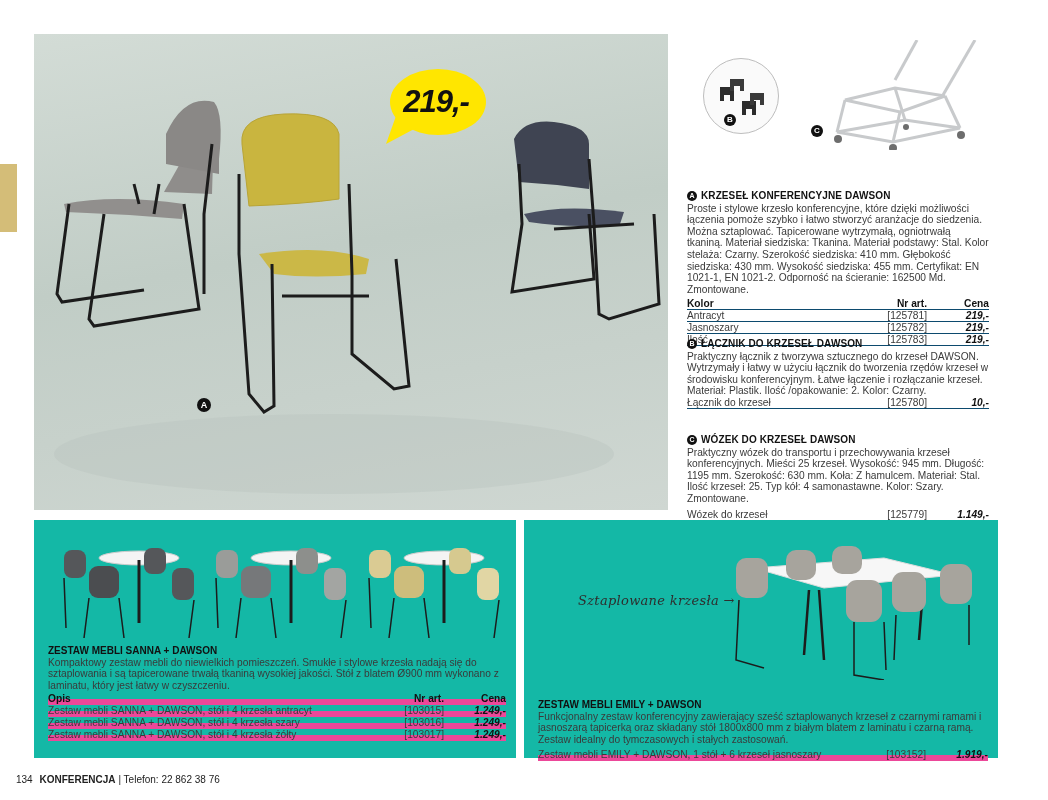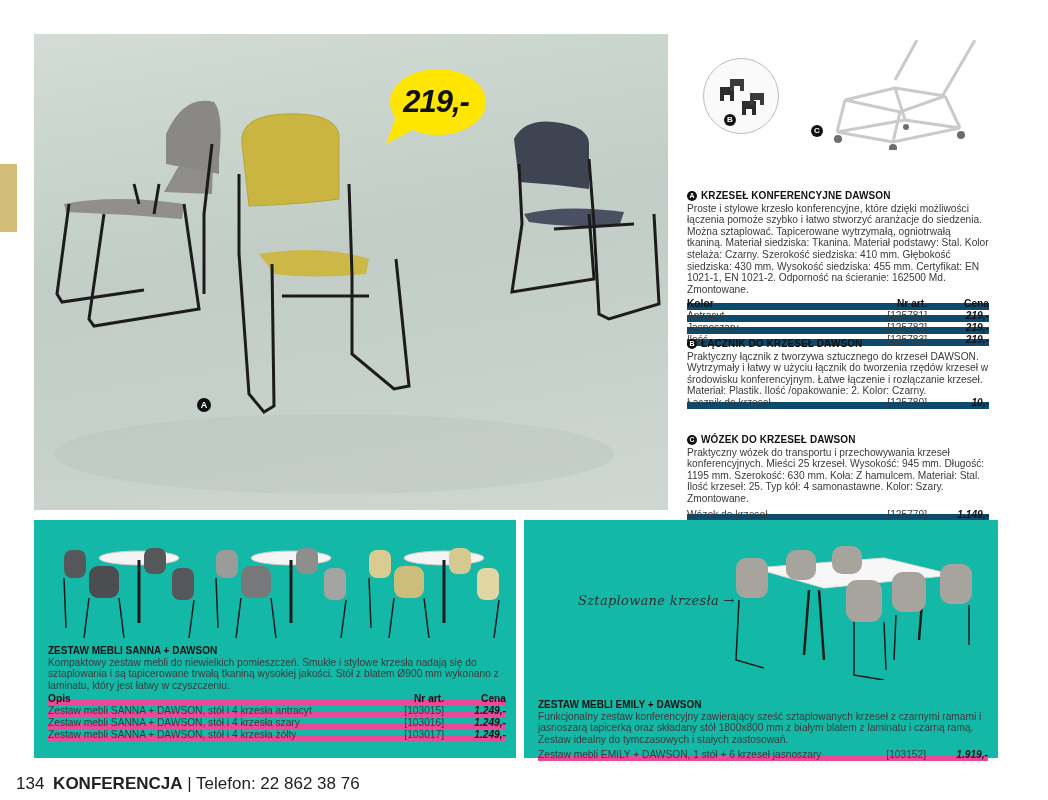--- a/index.html
+++ b/index.html
@@ -20,35 +20,35 @@
             font-size: 9px; font-weight: bold; text-align: center; line-height: 14px; font-family: "Liberation Sans", sans-serif; }
 
   
   .prod-img-b { position: absolute; left: 703px; top: 58px; width: 76px; height: 76px; border-radius: 50%;
                 border: 1px solid #bdbdbd; background: #fafafa; }
   .cart-img { position: absolute; left: 825px; top: 40px; width: 170px; height: 110px; }
 
   .block { position: absolute; left: 687px; width: 302px; font-size: 10.2px; line-height: 11.6px; color: #3a3a3a; }
   .block h3 { font-size: 10px; font-weight: bold; color: #111; letter-spacing: 0.1px; margin-bottom: 1px; display: flex; align-items: center; gap: 4px; }
   .block h3 .mk { width: 10px; height: 10px; border-radius: 50%; background: #111; color: #fff; font-size: 7px; text-align: center; line-height: 10px; }
-  .row { display: flex; border-bottom: 7px solid #0c4a6e; height: 12px; line-height: 11.5px; }
+  .row { display: flex; border-bottom: 1px solid #0c4a6e; height: 12px; line-height: 11.5px; }
   .row .c1 { flex: 1; } .row .c2 { width: 70px; text-align: right; } .row .c3 { width: 62px; text-align: right; font-weight: bold; font-style: italic; color: #111; }
   .row.head { font-weight: bold; color: #111; }
   .row.head .c3 { font-style: normal; }
 
   
   .panel { position: absolute; top: 520px; height: 238px; background: #14b8a6; }
   .panel-left { left: 34px; width: 482px; }
   .panel-right { left: 524px; width: 474px; }
   .panel .ptext { position: absolute; font-size: 10.2px; line-height: 11.6px; color: #3a3a3a; }
   .panel h4 { font-size: 10px; font-weight: bold; color: #111; }
   .panel .row { border-bottom: 6px solid #ec4899; }
   .script { position: absolute; left: 578px; top: 593px; font-family: "DejaVu Serif", serif; font-style: italic; font-size: 13px; color: #2e2e2e; letter-spacing: 0.3px; }
 
-  .footer { position: absolute; left: 16px; top: 774px; font-size: 17px; color: #222; }
+  .footer { position: absolute; left: 16px; top: 774px; font-size: 10px; color: #222; }
   .footer b { font-weight: bold; margin-left: 4px; }
 </style>
 </head>
 <body>
 
 <div class="side-tab"></div>
 
 <div class="hero">
   <svg width="634" height="476" viewBox="0 0 634 476">
 

